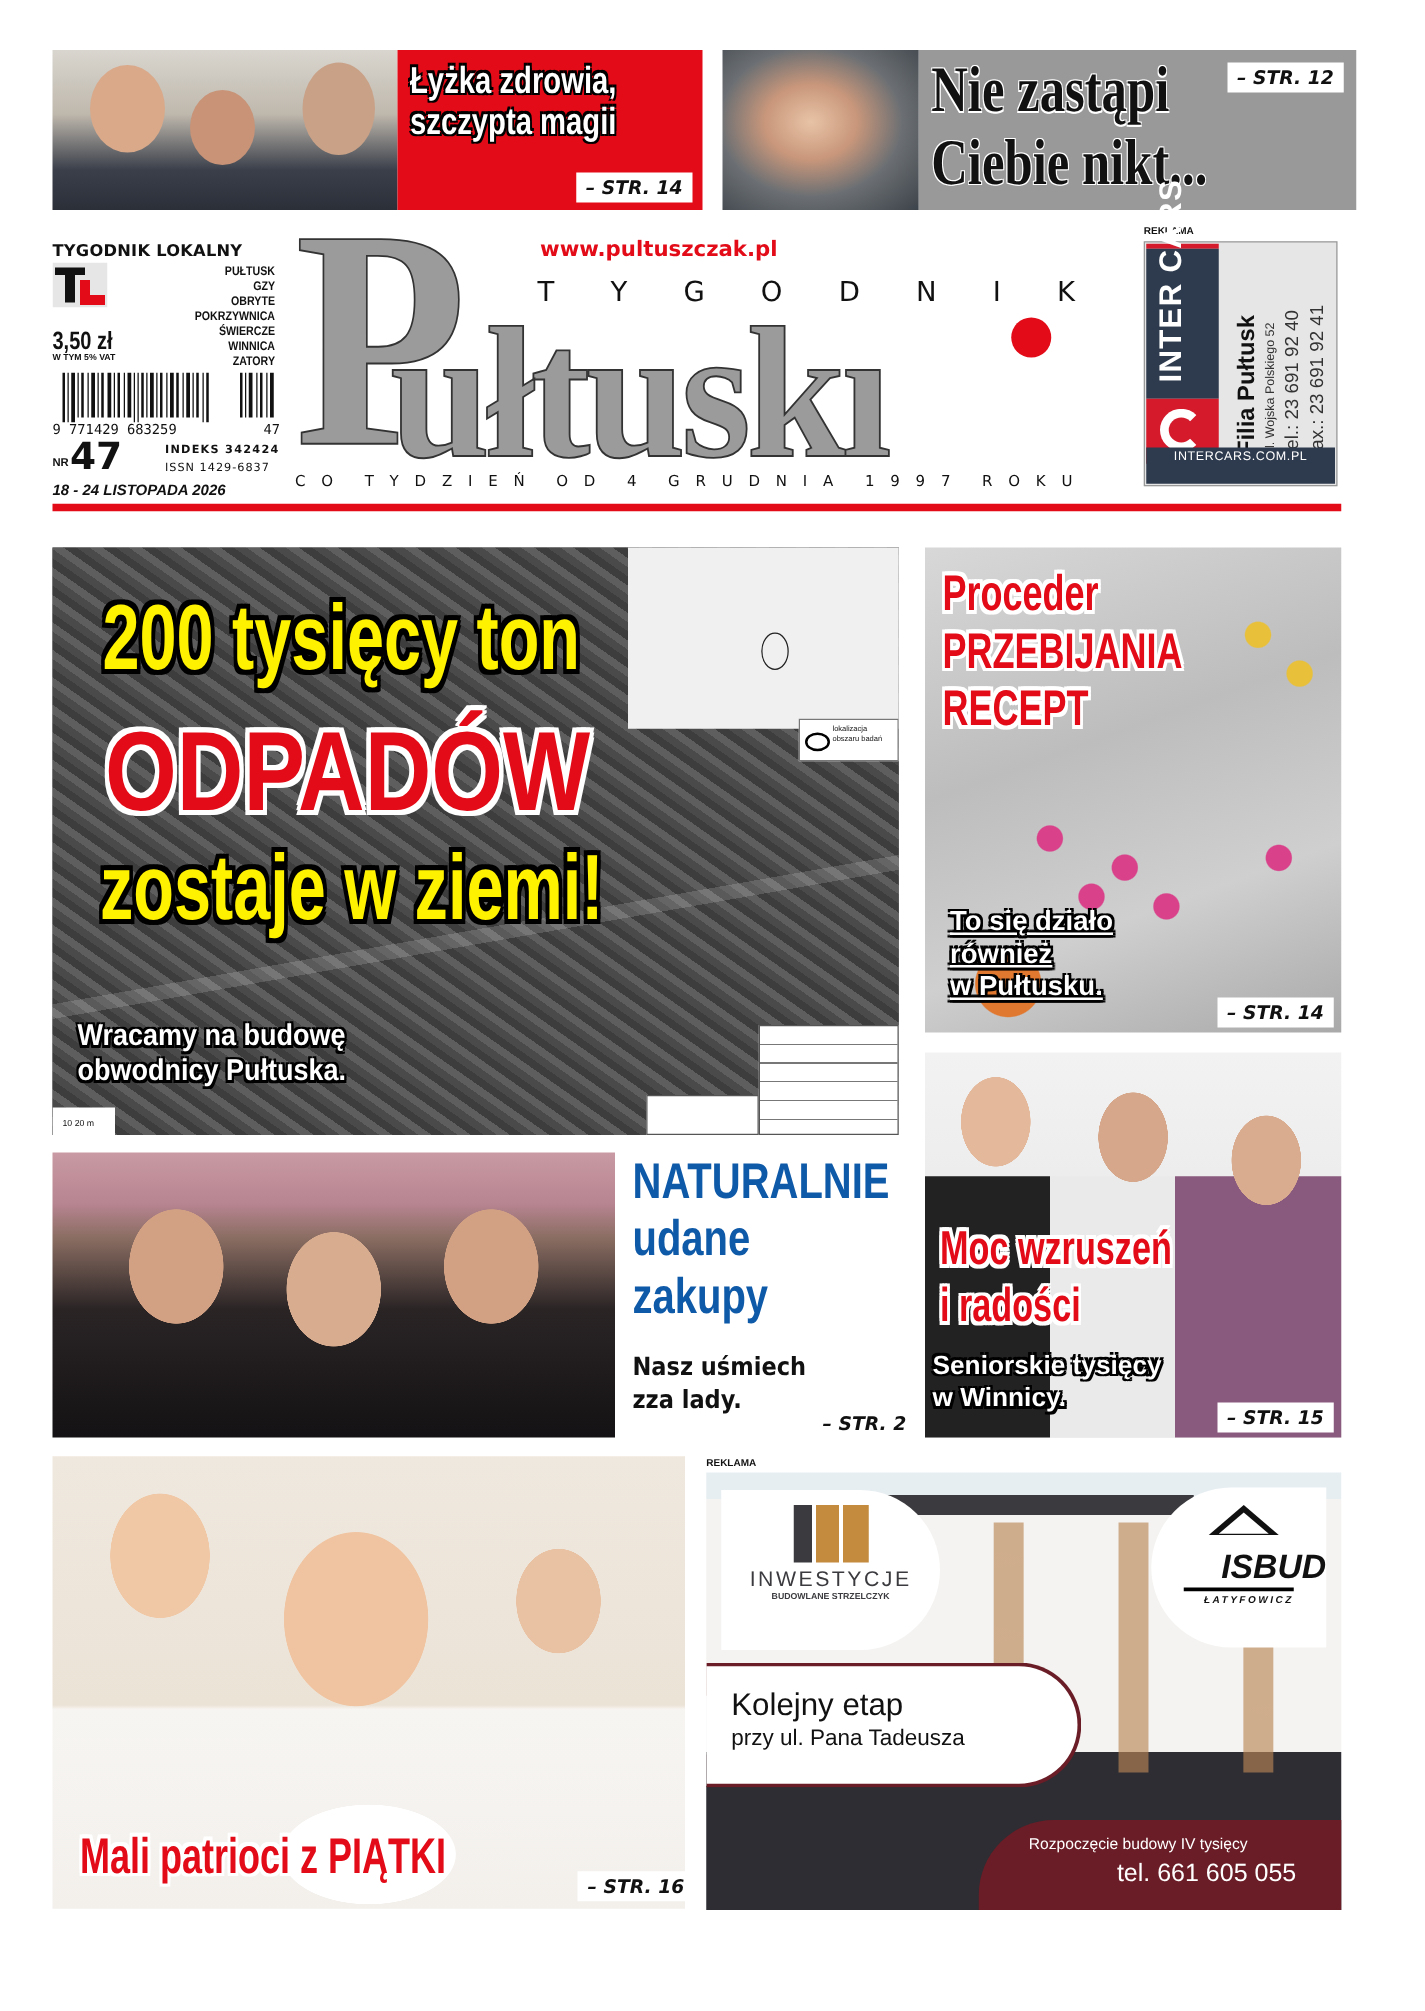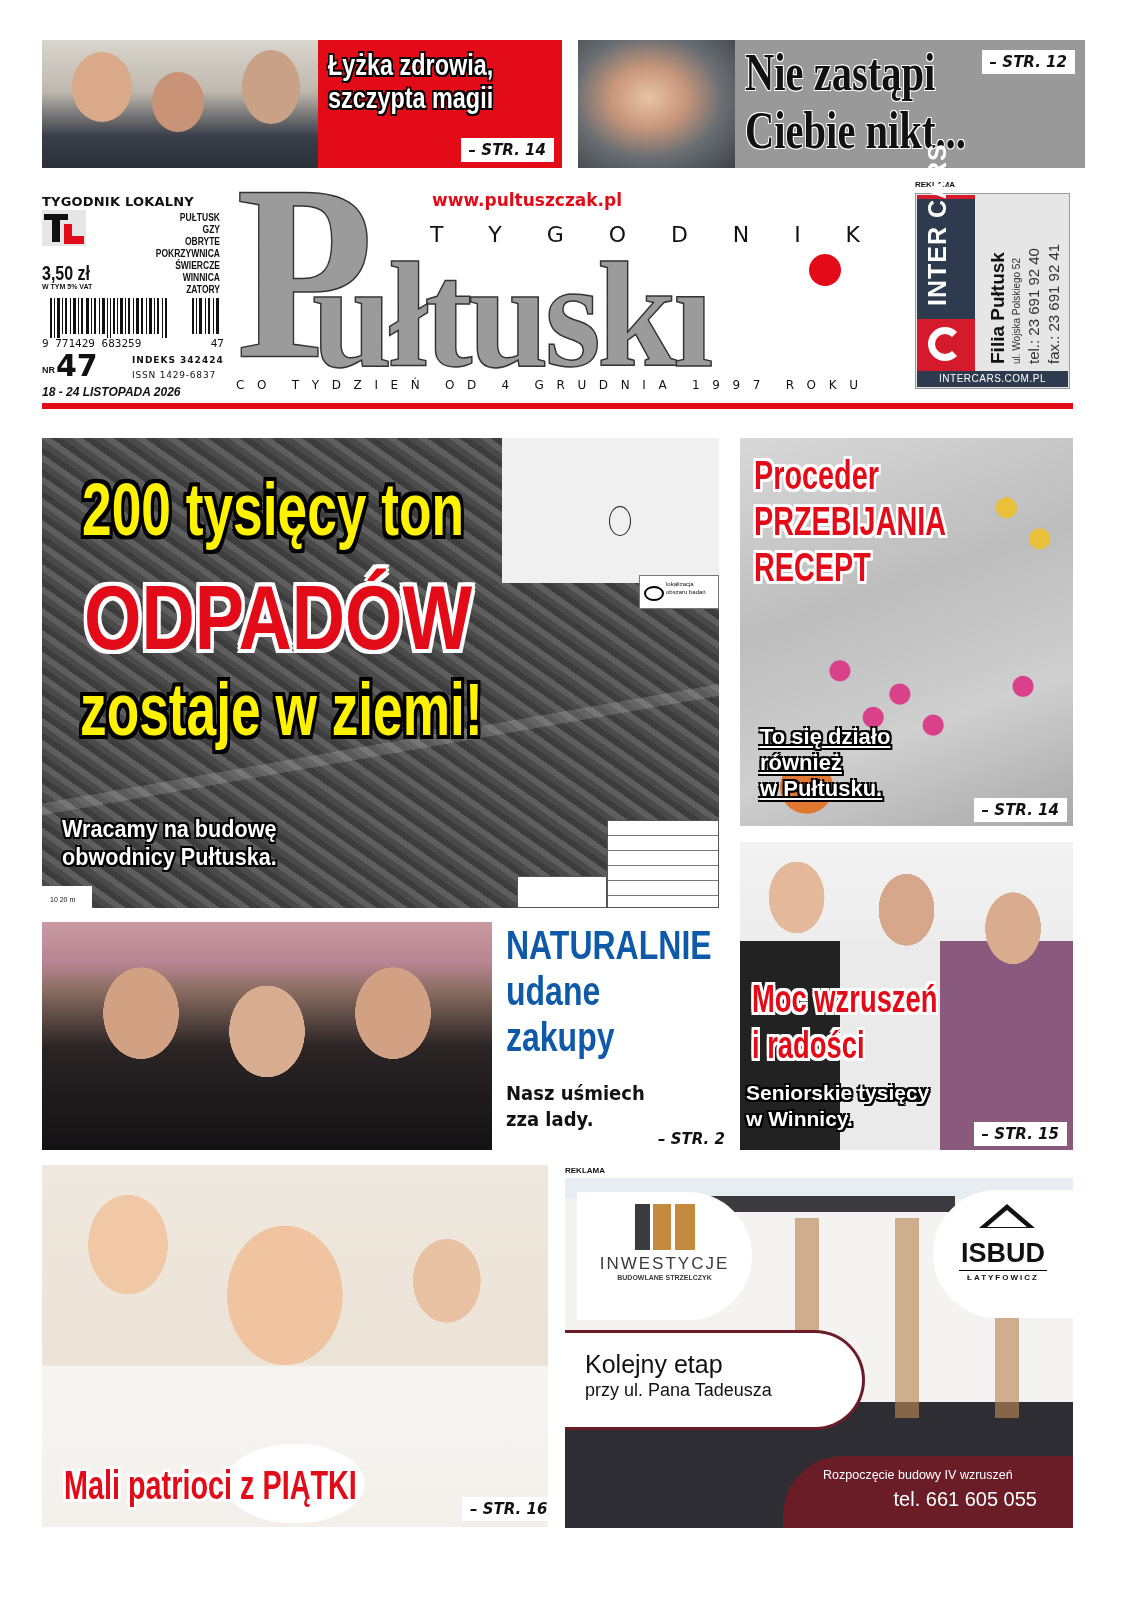--- a/index.html
+++ b/index.html
@@ -54,21 +54,21 @@
   #ad1 { left: 915px; top: 193px; width: 155px; height: 196px; border: 1px solid #999; background: #e6e6e6; }
   #ad1 .redbar { position: absolute; left: 1px; top: 1px; width: 58px; height: 4px; background: #d51a2c; }
   #ad1 .navy { position: absolute; left: 1px; top: 5px; width: 58px; height: 120px; background: #2e3b4e; }
   #ad1 .red { position: absolute; left: 1px; top: 125px; width: 58px; height: 52px; background: #d51a2c; }
   #ad1 .brand { position: absolute; left: 10px; top: 112px; color: #fff; font-weight: bold; font-size: 25px; line-height: 22px; transform: rotate(-90deg); transform-origin: left top; white-space: nowrap; letter-spacing: 1px; }
   #ad1 .logo-c { position: absolute; left: 12px; top: 133px; width: 34px; height: 34px; border-radius: 50%; border: 7px solid #fff; border-right-color: transparent; }
   #ad1 .info { position: absolute; left: 70px; top: 170px; transform: rotate(-90deg); transform-origin: left top; white-space: nowrap; }
   #ad1 .filia { font-size: 19px; font-weight: bold; color: #111; display: block; line-height: 24px; }
   #ad1 .addr { font-size: 10px; color: #333; display: block; line-height: 14px; }
   #ad1 .tel { font-size: 15px; color: #333; display: block; line-height: 20px; }
-  #ad1 .footer { position: absolute; left: 1px; bottom: 1px; width: 151px; height: 16px; background: #2e3b4e; color: #fff; font-size: 10px; text-align: center; line-height: 16px; letter-spacing: 0.5px; }
+  #ad1 .footer { position: absolute; left: 1px; bottom: 1px; width: 151px; height: 29px; background: #2e3b4e; color: #fff; font-size: 10px; text-align: center; line-height: 16px; letter-spacing: 0.5px; }
 
   #red-rule { left: 42px; top: 403px; width: 1031px; height: 6px; background: #e20b17; }
 
   
   #main-photo { left: 42px; top: 438px; width: 677px; height: 470px;
     background:
       linear-gradient(170deg, transparent 0 62%, rgba(255,255,255,0.15) 62% 64%, transparent 64%),
       linear-gradient(90deg, transparent 0 68%, #f0f0f0 68% 100%) top / 100% 145px no-repeat,
       repeating-linear-gradient(35deg, #4a4a4a 0 6px, #5e5e5e 6px 12px, #3d3d3d 12px 18px),
       #555; }
@@ -146,25 +146,25 @@
     background:
       linear-gradient(180deg, #e7eef2 0 6%, #f4f3f1 6% 64%, #2d2d33 64% 100%); }
   #ad2 .roof { position: absolute; left: 140px; top: 18px; width: 250px; height: 16px; background: #3b3b3f; }
   #ad2 .windows { position: absolute; left: 190px; top: 40px; width: 310px; height: 200px;
     background: repeating-linear-gradient(90deg, transparent 0 40px, rgba(185,133,84,0.85) 40px 64px, transparent 64px 100px) top / 100% 30px repeat-y; opacity: 0.75; }
   #ad2 .logo-left { position: absolute; left: 12px; top: 14px; width: 175px; height: 128px; background: #fff; border-radius: 0 64px 64px 0; text-align: center; padding-top: 62px; }
   #ad2 .logo-left .bldg { position: absolute; left: 58px; top: 12px; width: 60px; height: 46px;
     background: linear-gradient(90deg, #3b3b3f 0 25%, transparent 25% 30%, #c48b3f 30% 60%, transparent 60% 66%, #c48b3f 66% 100%); }
   #ad2 .logo-left .name { font-size: 17px; letter-spacing: 2px; color: #3b3b3f; display: block; }
   #ad2 .logo-left .sub { font-size: 7px; font-weight: bold; color: #3b3b3f; display: block; }
-  #ad2 .logo-right { position: absolute; left: 368px; top: 12px; width: 140px; height: 128px; background: #fff; border-radius: 64px 0 0 64px; text-align: center; padding-top: 48px; }
+  #ad2 .logo-right { position: absolute; left: 356px; top: 12px; width: 140px; height: 128px; background: #fff; border-radius: 64px 0 0 64px; text-align: right; padding-top: 48px; font-style: italic; }
   #ad2 .logo-right .house { position: absolute; left: 46px; top: 14px; width: 0; height: 0; border-left: 28px solid transparent; border-right: 28px solid transparent; border-bottom: 24px solid #111; }
   #ad2 .logo-right .house::after { content: ""; position: absolute; left: -20px; top: 6px; width: 0; height: 0; border-left: 20px solid transparent; border-right: 20px solid transparent; border-bottom: 17px solid #fff; }
   #ad2 .logo-right .name { font-size: 27px; font-weight: bold; color: #111; display: block; line-height: 30px; }
-  #ad2 .logo-right .sub { font-size: 8px; font-weight: bold; letter-spacing: 2px; color: #111; display: block; border-top: 1px solid #000000; margin: 2px 26px 0; padding-top: 2px; }
+  #ad2 .logo-right .sub { font-size: 8px; font-weight: bold; letter-spacing: 2px; color: #111; display: block; border-top: 3px solid #000000; margin: 2px 26px 0; padding-top: 2px; }
   #ad2 .banner { position: absolute; left: 0; top: 152px; width: 300px; height: 100px; background: #fff; border: 3px solid #6a1d26; border-left: none; border-radius: 0 60px 60px 0; padding: 16px 0 0 20px; }
   #ad2 .banner .l1 { font-size: 25px; color: #111; display: block; line-height: 30px; }
   #ad2 .banner .l2 { font-size: 18px; color: #111; display: block; line-height: 22px; }
   #ad2 .footer-box { position: absolute; left: 218px; top: 278px; width: 300px; height: 90px; background: #6a1d26; border-radius: 60px 0 0 0; padding: 12px 0 0 40px; color: #fff; }
   #ad2 .footer-box .l1 { font-size: 12.5px; display: block; }
   #ad2 .footer-box .l2 { font-size: 20px; display: block; margin-top: 6px; text-align: right; padding-right: 46px; }
 </style>
 </head>
 <body>
 
@@ -395,16 +395,16 @@
   <div class="logo-right">
     <div class="house"></div>
     <span class="name">ISBUD</span>
     <span class="sub">ŁATYFOWICZ</span>
   </div>
   <div class="banner">
     <span class="l1">Kolejny etap</span>
     <span class="l2">przy ul. Pana Tadeusza</span>
   </div>
   <div class="footer-box">
-    <span class="l1">Rozpoczęcie budowy IV wzruszeń</span>
+    <span class="l1">Rozpoczęcie budowy IV tysięcy</span>
     <span class="l2">tel. 661 605 055</span>
   </div>
 </div>
 
 </body></html>

